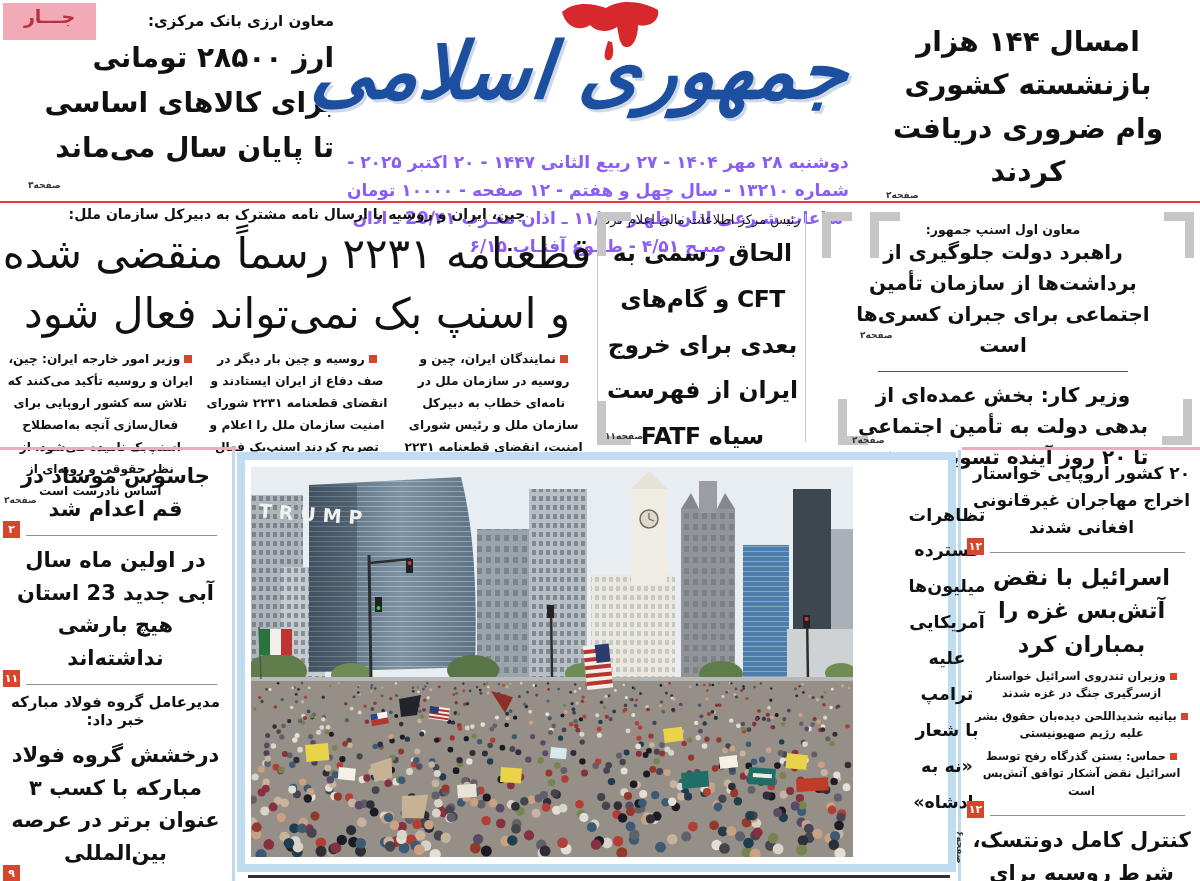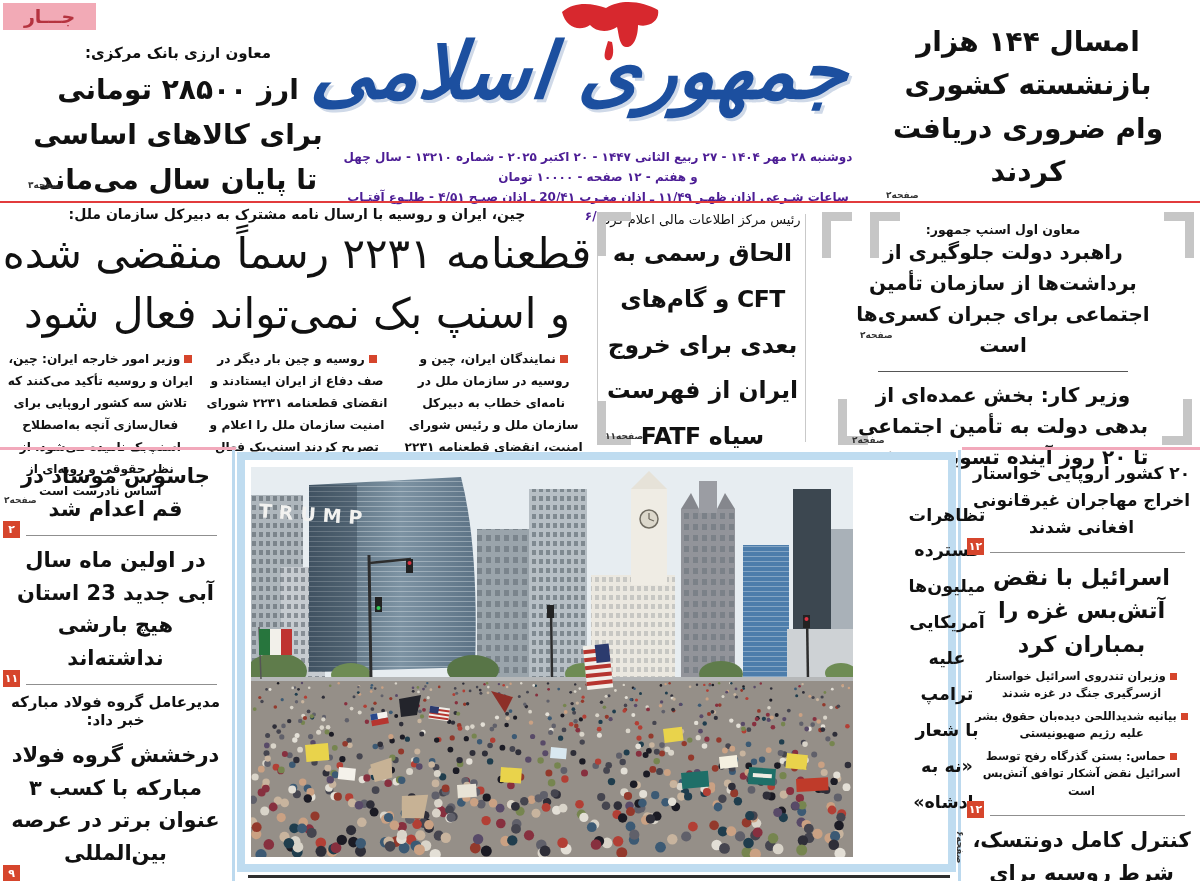--- a/index.html
+++ b/index.html
@@ -1,34 +1,34 @@
 <!DOCTYPE html>
 <html lang="fa" dir="rtl"><head>
 <meta charset="utf-8">
 <style>
   * { margin:0; padding:0; box-sizing:border-box; }
   body { background:#e9e9e9; font-family:"DejaVu Sans", sans-serif; }
   #page { position:relative; width:1200px; height:881px; margin:0 auto; background:#ffffff;
           direction:rtl; overflow:hidden; color:#111; }
 
   
-  .banner { position:absolute; left:3px; top:3px; width:93px; height:27px; background:#f2aab6;
+  .banner { position:absolute; left:3px; top:3px; width:93px; height:37px; background:#f2aab6;
             color:#b5333f; font-weight:bold; font-size:19px; line-height:26px; text-align:center; overflow:hidden; }
-  .tl-art { position:absolute; left:22px; top:44px; width:312px; text-align:center; }
+  .tl-art { position:absolute; left:22px; top:12px; width:312px; }
   .tl-art .kick { font-size:15px; font-weight:700; margin-bottom:6px; }
   .tl-art .head { font-size:28px; font-weight:800; line-height:1.6; letter-spacing:-0.5px; }
   .pg-note { font-size:9px; font-weight:700; color:#333; }
 
   .logo-wrap { position:absolute; left:348px; top:6px; width:500px; height:140px; text-align:center; }
   .logo-drip { position:absolute; left:208px; top:-4px; width:110px; height:64px; }
   .logo-text { position:relative; font-size:78px; font-weight:bold; font-style:italic; color:#1c4f9f;
                letter-spacing:-3px; line-height:130px; transform:skewX(-6deg);
                text-shadow:3px 3px 0 #cfd9e8; white-space:nowrap; }
   .datelines { position:absolute; left:338px; top:148px; width:520px; text-align:center;
-               font-size:12px; font-weight:700; line-height:1.65; color:#4c1d95; }
+               font-size:17px; font-weight:700; line-height:1.65; color:#8b5cf6; }
 
   .tr-art { position:absolute; right:22px; top:20px; width:300px; text-align:center; }
   .tr-art .head { font-size:28px; font-weight:800; line-height:1.55; letter-spacing:-0.5px; }
   .tr-art .pg-note { position:absolute; left:8px; bottom:-6px; }
 
   .red-rule { position:absolute; left:0; top:201px; width:1200px; height:2px; background:#e23b3c; }
 
   
   .lead { position:absolute; left:0; top:206px; width:594px; text-align:center; }
   .lead .kick { font-size:14px; font-weight:800; margin-bottom:2px; }

